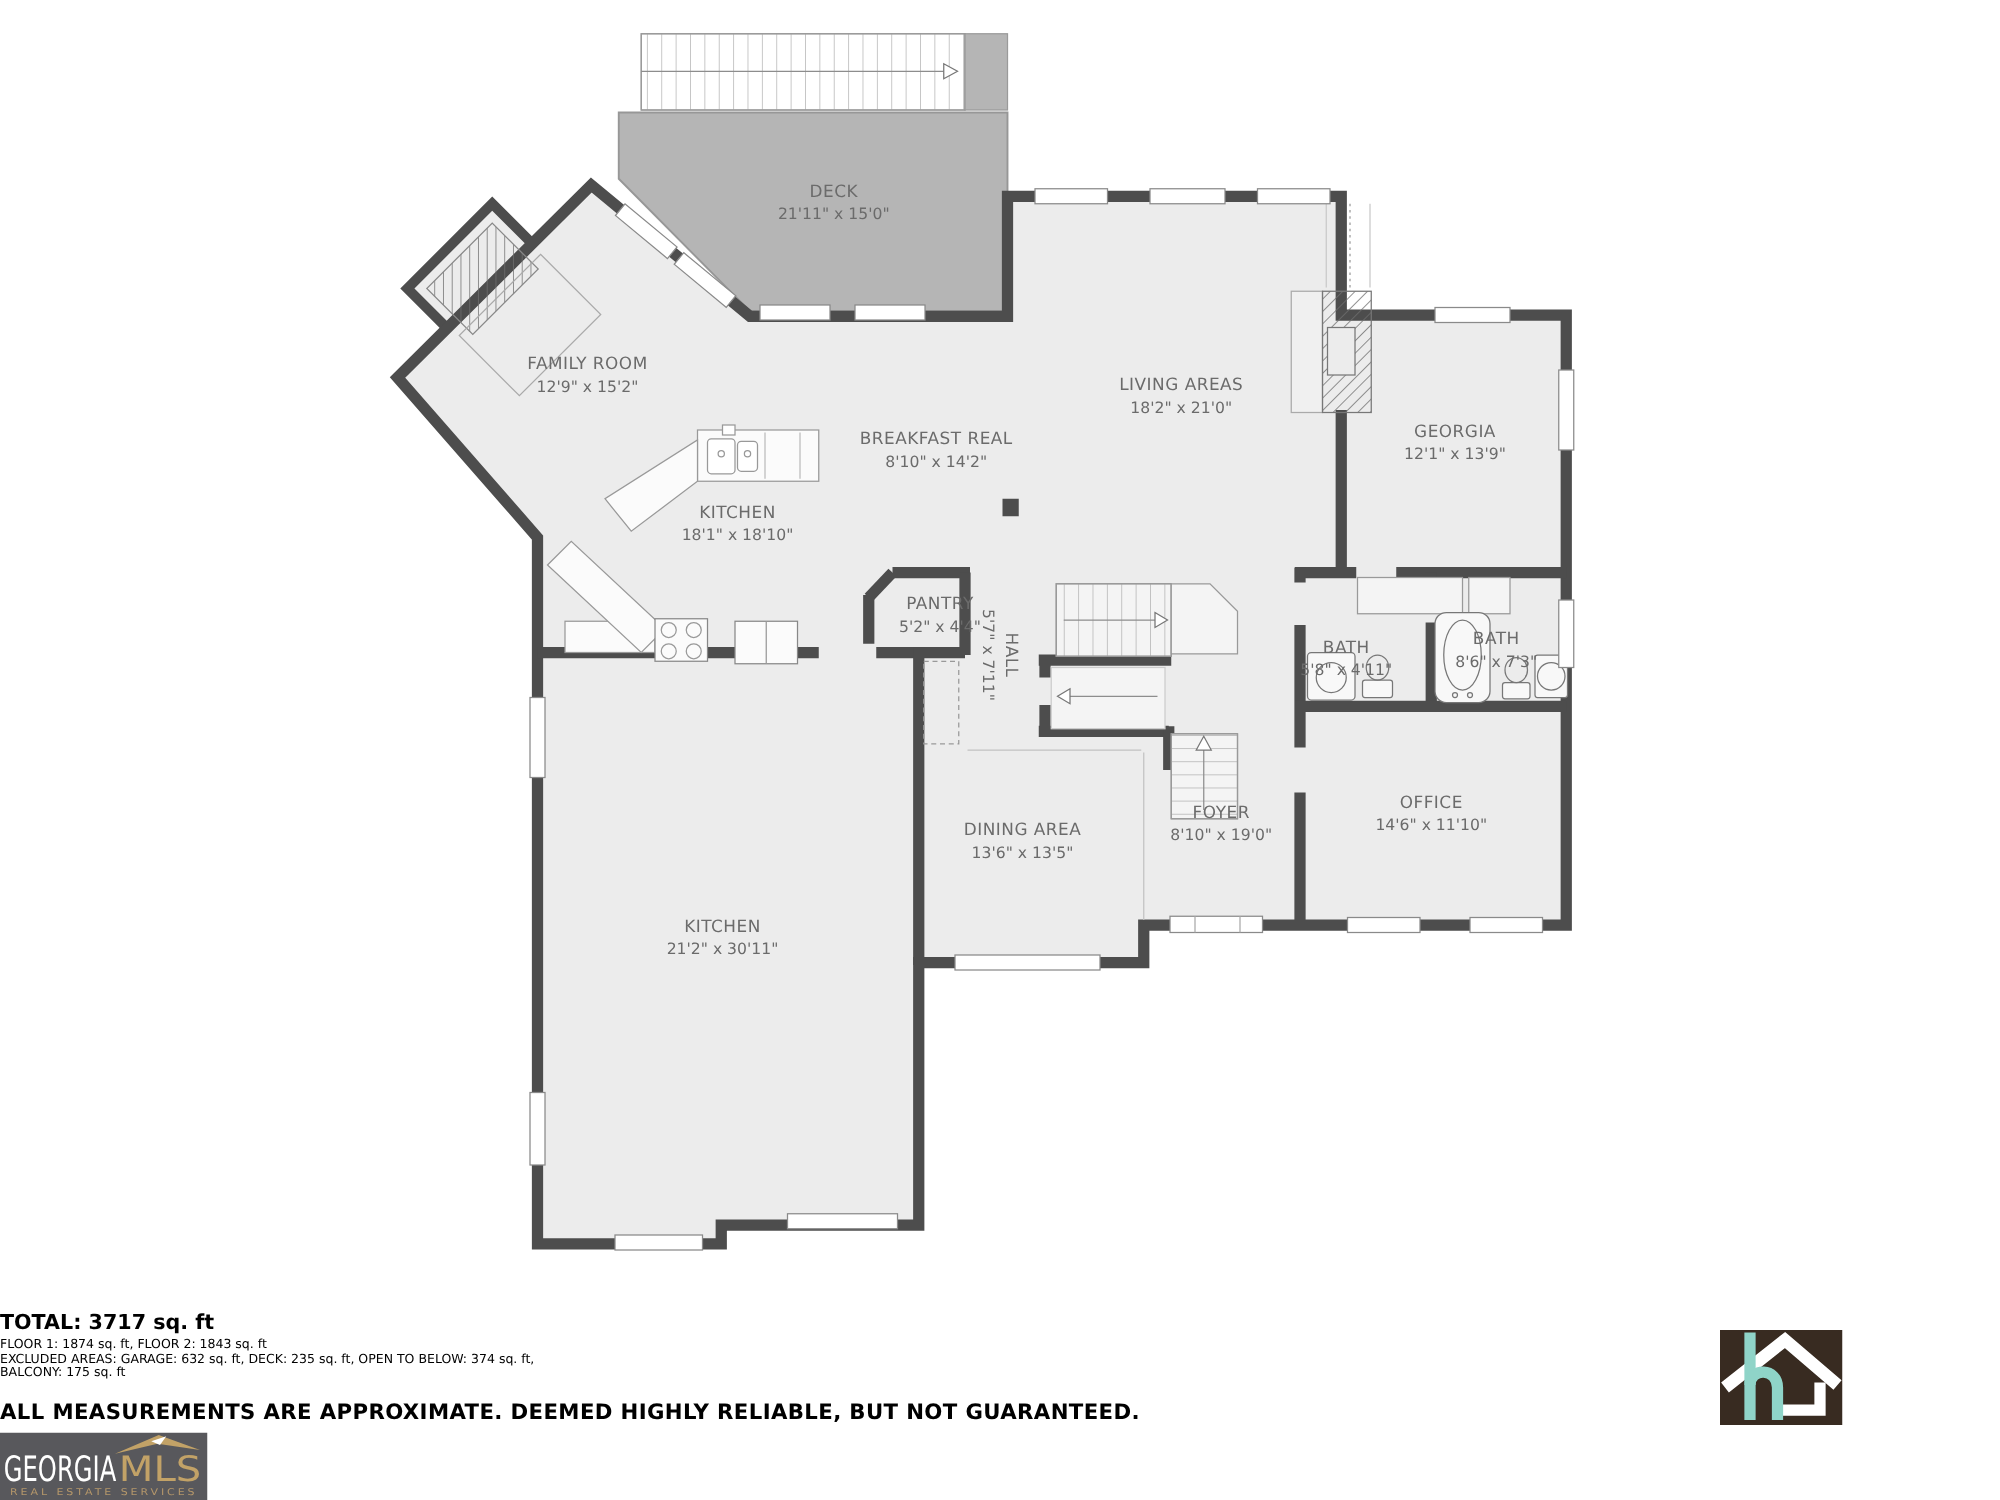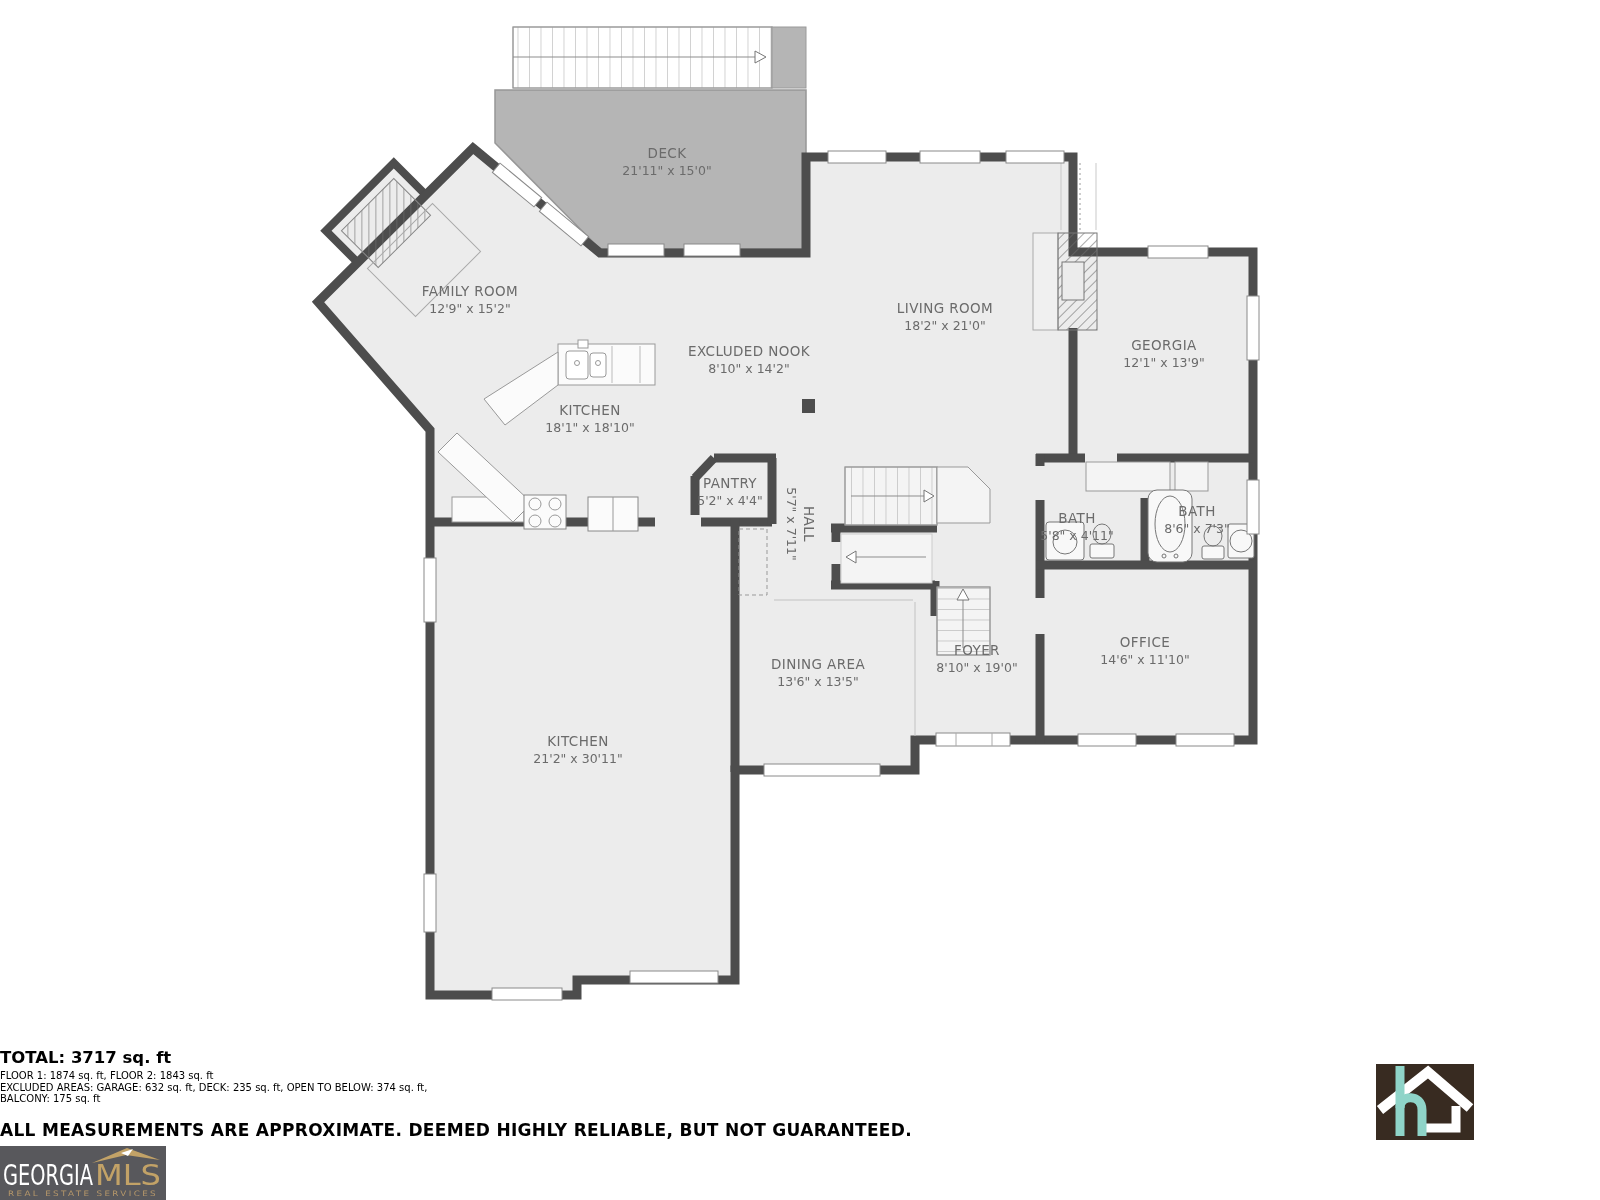--- a/index.html
+++ b/index.html
@@ -177,36 +177,36 @@
 
   <div class="lbl" style="left:667px;top:162px">
     <div class="rn">DECK</div>
     <div class="rd">21'11" x 15'0"</div>
   </div>
   <div class="lbl" style="left:470px;top:300px">
     <div class="rn">FAMILY ROOM</div>
     <div class="rd">12'9" x 15'2"</div>
   </div>
   <div class="lbl" style="left:749px;top:360px">
-    <div class="rn">EXCLUDED NOOK</div>
+    <div class="rn">BREAKFAST REAL</div>
     <div class="rd">8'10" x 14'2"</div>
   </div>
   <div class="lbl" style="left:945px;top:317px">
-    <div class="rn">LIVING ROOM</div>
+    <div class="rn">LIVING AREAS</div>
     <div class="rd">18'2" x 21'0"</div>
   </div>
   <div class="lbl" style="left:1164px;top:354px">
     <div class="rn">GEORGIA</div>
     <div class="rd">12'1" x 13'9"</div>
   </div>
   <div class="lbl" style="left:590px;top:419px">
     <div class="rn">KITCHEN</div>
     <div class="rd">18'1" x 18'10"</div>
   </div>
-  <div class="lbl" style="left:730px;top:492px">
+  <div class="lbl" style="left:752px;top:492px">
     <div class="rn">PANTRY</div>
     <div class="rd">5'2" x 4'4"</div>
   </div>
   <div class="lbl rot" style="left:800px;top:524px">
     <div class="rn">HALL</div>
     <div class="rd">5'7" x 7'11"</div>
   </div>
   <div class="lbl" style="left:1077px;top:527px">
     <div class="rn">BATH</div>
     <div class="rd">5'8" x 4'11"</div>

